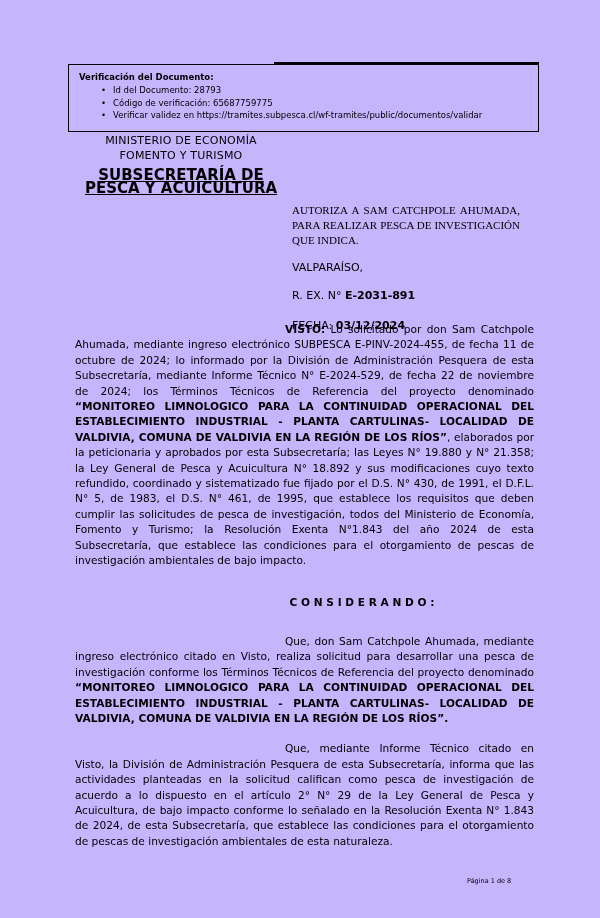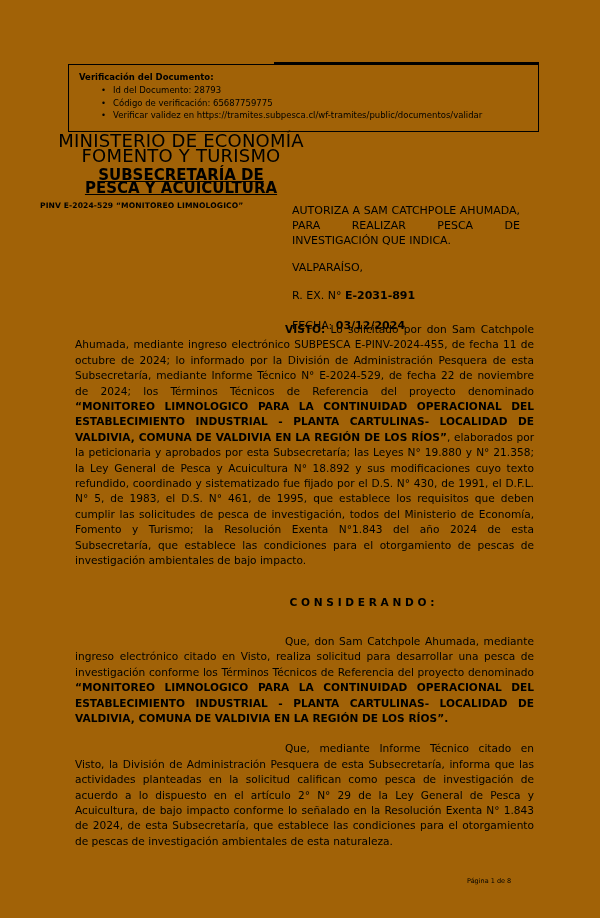--- a/index.html
+++ b/index.html
@@ -1,21 +1,21 @@
 <!DOCTYPE html>
 <html><head>
 <meta charset="utf-8">
 <style>
   * { margin: 0; padding: 0; box-sizing: border-box; }
   html, body { background: #ffffff; }
   .page {
     position: relative;
     width: 600px;
     height: 918px;
-    background: #a16207;
+    background: #c4b5fd;
     color: #000000;
     font-family: "DejaVu Sans", "Liberation Sans", sans-serif;
     overflow: hidden;
     padding-left: 20px;
   }
 
   
   .verify-box {
     position: absolute;
     left: 68px; top: 64px;
@@ -40,21 +40,21 @@
     position: absolute; left: 0; top: 0;
   }
 
   
   .left-header {
     position: absolute;
     left: 40px; top: 133px;
     width: 282px;
     text-align: center;
   }
-  .ministry { font-size: 18px; line-height: 15px; letter-spacing: 0.2px; }
+  .ministry { font-size: 11px; line-height: 15px; letter-spacing: 0.2px; }
   .subsecretaria {
     margin: 6px auto 0;
     max-width: 195px;
     font-size: 15px;
     line-height: 13px;
     font-weight: bold;
     text-decoration: underline;
   }
   .pinv {
     margin-top: 6px;
@@ -65,21 +65,21 @@
   }
 
   
   .right-block {
     position: absolute;
     left: 292px; top: 203px;
     width: 228px;
     font-size: 11px;
     line-height: 15px;
   }
-  .subject { text-align: justify; text-justify: inter-word; }
+  .subject { text-align: justify; text-justify: inter-word; font-family: Liberation Serif, serif; }
   .city { margin-top: 12px; }
   .res-line { margin-top: 13px; }
   .date-line { margin-top: 15px; }
   .bold { font-weight: bold; }
 
   
   .body-text {
     position: absolute;
     left: 75px; top: 322px;
     width: 459px;
@@ -117,21 +117,20 @@
       <li>Verificar validez en https://tramites.subpesca.cl/wf-tramites/public/documentos/validar</li>
     </ul>
   </div>
 
   <div class="left-header">
     <div class="ministry">
       <div>MINISTERIO DE ECONOMÍA</div>
       <div>FOMENTO Y TURISMO</div>
     </div>
     <div class="subsecretaria">SUBSECRETARÍA DE PESCA Y ACUICULTURA</div>
-    <div class="pinv">PINV E-2024-529 “MONITOREO LIMNOLOGICO”</div>
   </div>
 
   <div class="right-block">
     <div class="subject">AUTORIZA A SAM CATCHPOLE AHUMADA, PARA REALIZAR PESCA DE INVESTIGACIÓN QUE INDICA.</div>
     <div class="city">VALPARAÍSO,</div>
     <div class="res-line"><span>R. EX. N° </span><span class="bold">E-2031-891</span></div>
     <div class="date-line"><span>FECHA: </span><span class="bold">03/12/2024</span></div>
   </div>
 
   <div class="body-text">

